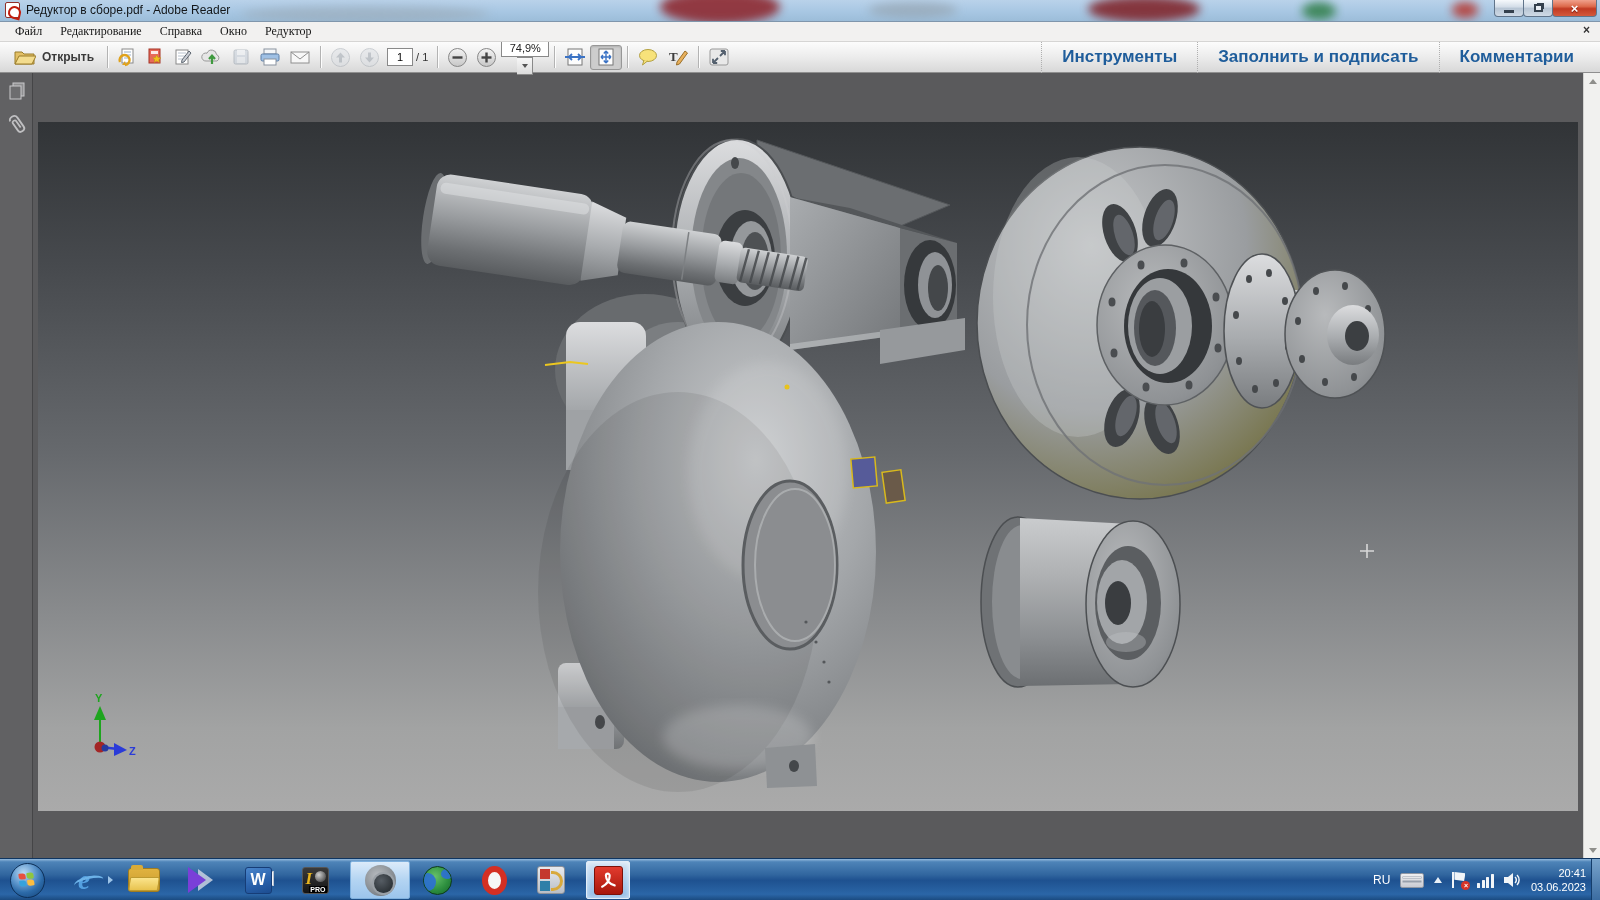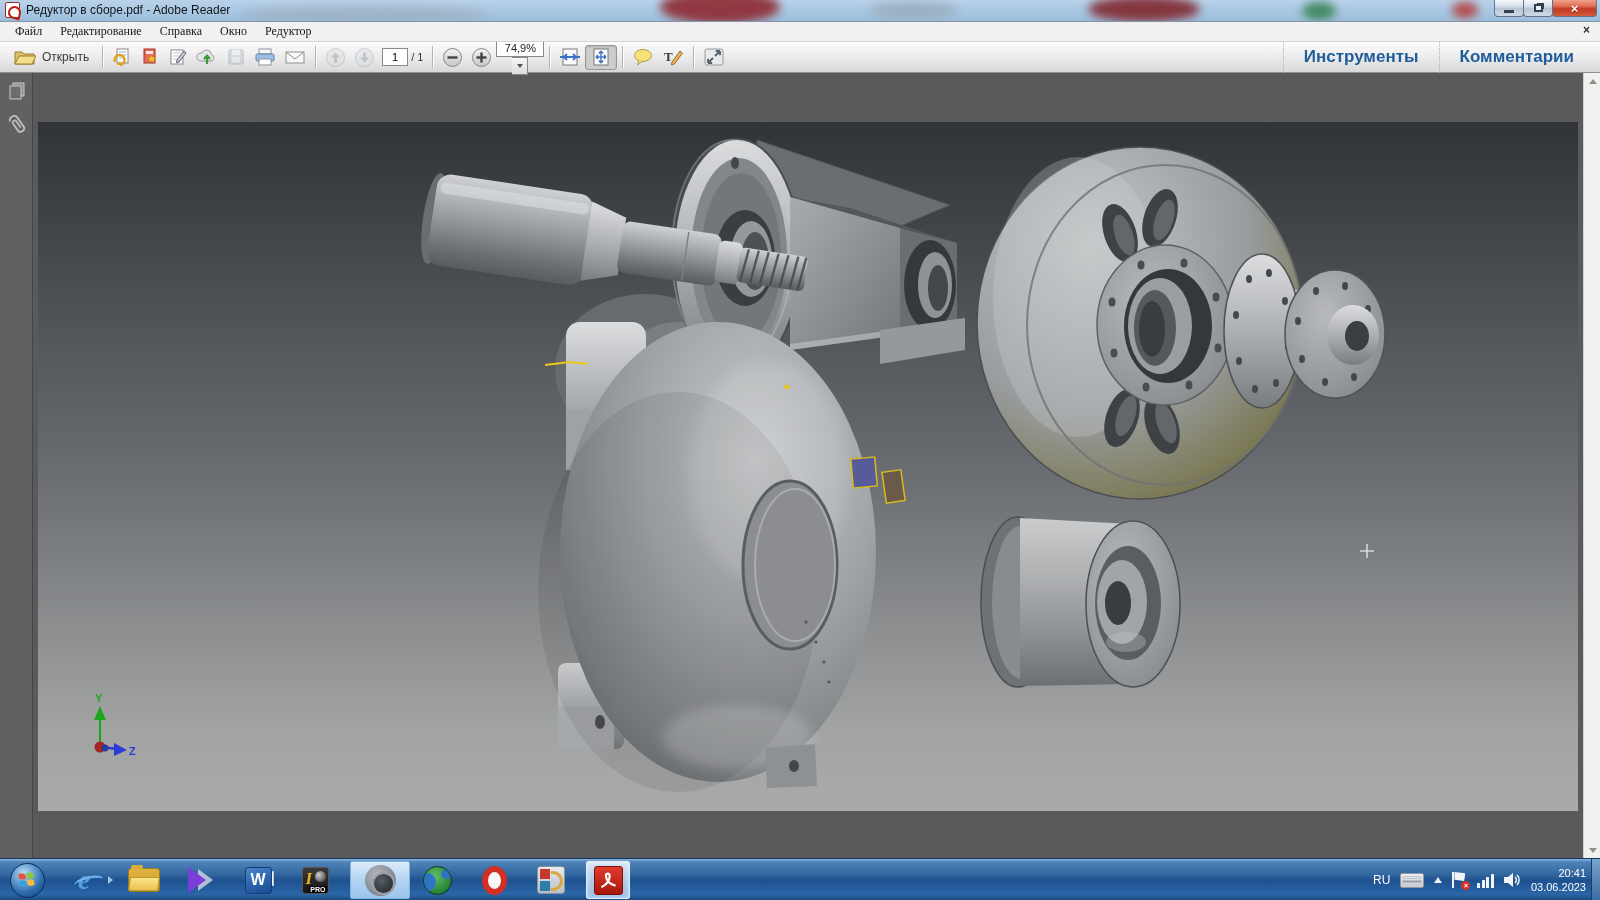--- a/index.html
+++ b/index.html
@@ -40,21 +40,21 @@
   .menu-close{position:absolute;right:10px;top:1px;font-size:12px;font-weight:bold;color:#333;}
 
   
   .toolbar{position:absolute;top:42px;left:0;width:1600px;height:31px;
     background:linear-gradient(180deg,#fcfcfc 0%,#ececec 50%,#d8d8d8 100%);
     border-bottom:1px solid #8f8f8f;display:flex;align-items:center;padding:0 6px;z-index:28;}
   .tb-sep{width:1px;height:22px;background:#b3b3b3;margin:0 5px;box-shadow:1px 0 0 #fdfdfd;}
   .tb-btn{height:25px;display:flex;align-items:center;justify-content:center;padding:0 4px;border-radius:3px;}
   .tb-btn.pressed{background:#cdcdcd;border:1px solid #979797;box-shadow:inset 0 1px 2px #00000022;}
   .tb-btn.disabled{opacity:.45;}
-  .open-btn{gap:6px;font-weight:normal;color:#3a3a3a;font-size:12px;padding:0 8px;}
+  .open-btn{gap:6px;font-weight:bold;color:#3a3a3a;font-size:12px;padding:0 8px;}
   .page-input{width:26px;height:18px;border:1px solid #898989;text-align:center;font-size:11px;
     background:#fff;font-family:inherit;padding:0;margin:0 3px;}
   .page-count{font-size:11px;color:#333;margin-right:4px;}
   .zoom-box{width:48px;height:18px;border:1px solid #898989;background:#fff;display:flex;
     align-items:center;justify-content:center;font-size:11px;color:#222;}
   .zoom-drop{width:16px;height:18px;border:1px solid #898989;border-left:none;
     background:linear-gradient(#f7f7f7,#dcdcdc);display:flex;align-items:center;justify-content:center;}
   .caret{width:0;height:0;border-left:3.5px solid transparent;border-right:3.5px solid transparent;border-top:4px solid #555;}
   .tb-right{margin-left:auto;display:flex;height:31px;align-items:stretch;}
   .panel-btn{color:#1f5d9b;font-weight:bold;font-size:17px;padding:0 20px;display:flex;align-items:center;
@@ -310,20 +310,21 @@
   <div class="tb-btn">
     <svg width="22" height="20" viewBox="0 0 22 20">
       <rect x="2" y="2" width="18" height="16" rx="2" fill="#e9e9e9" stroke="#999"></rect>
       <path d="M12 9 L17 4 M17 4h-4 M17 4v4 M10 11 L5 16 M5 16h4 M5 16v-4" stroke="#4a5push8" stroke-width="1.8"></path>
       <path d="M12 9 L17 4 M17 4h-4.2 M17 4v4.2 M10 11 L5 16 M5 16h4.2 M5 16v-4.2" stroke="#54606e" stroke-width="1.8" fill="none"></path>
     </svg>
   </div>
 
   <div class="tb-right">
     <div class="panel-btn">Инструменты</div>
+    <div class="panel-btn">Заполнить и подписать</div>
     <div class="panel-btn">Комментарии</div>
   </div>
 </div>
 
 <div class="viewer">
 
   <div class="rail">
     <div class="rail-btn">
       <svg width="20" height="20" viewBox="0 0 20 20">
         <rect x="6" y="3" width="11" height="13" fill="#8f8f91" stroke="#c9c9cb"></rect>

